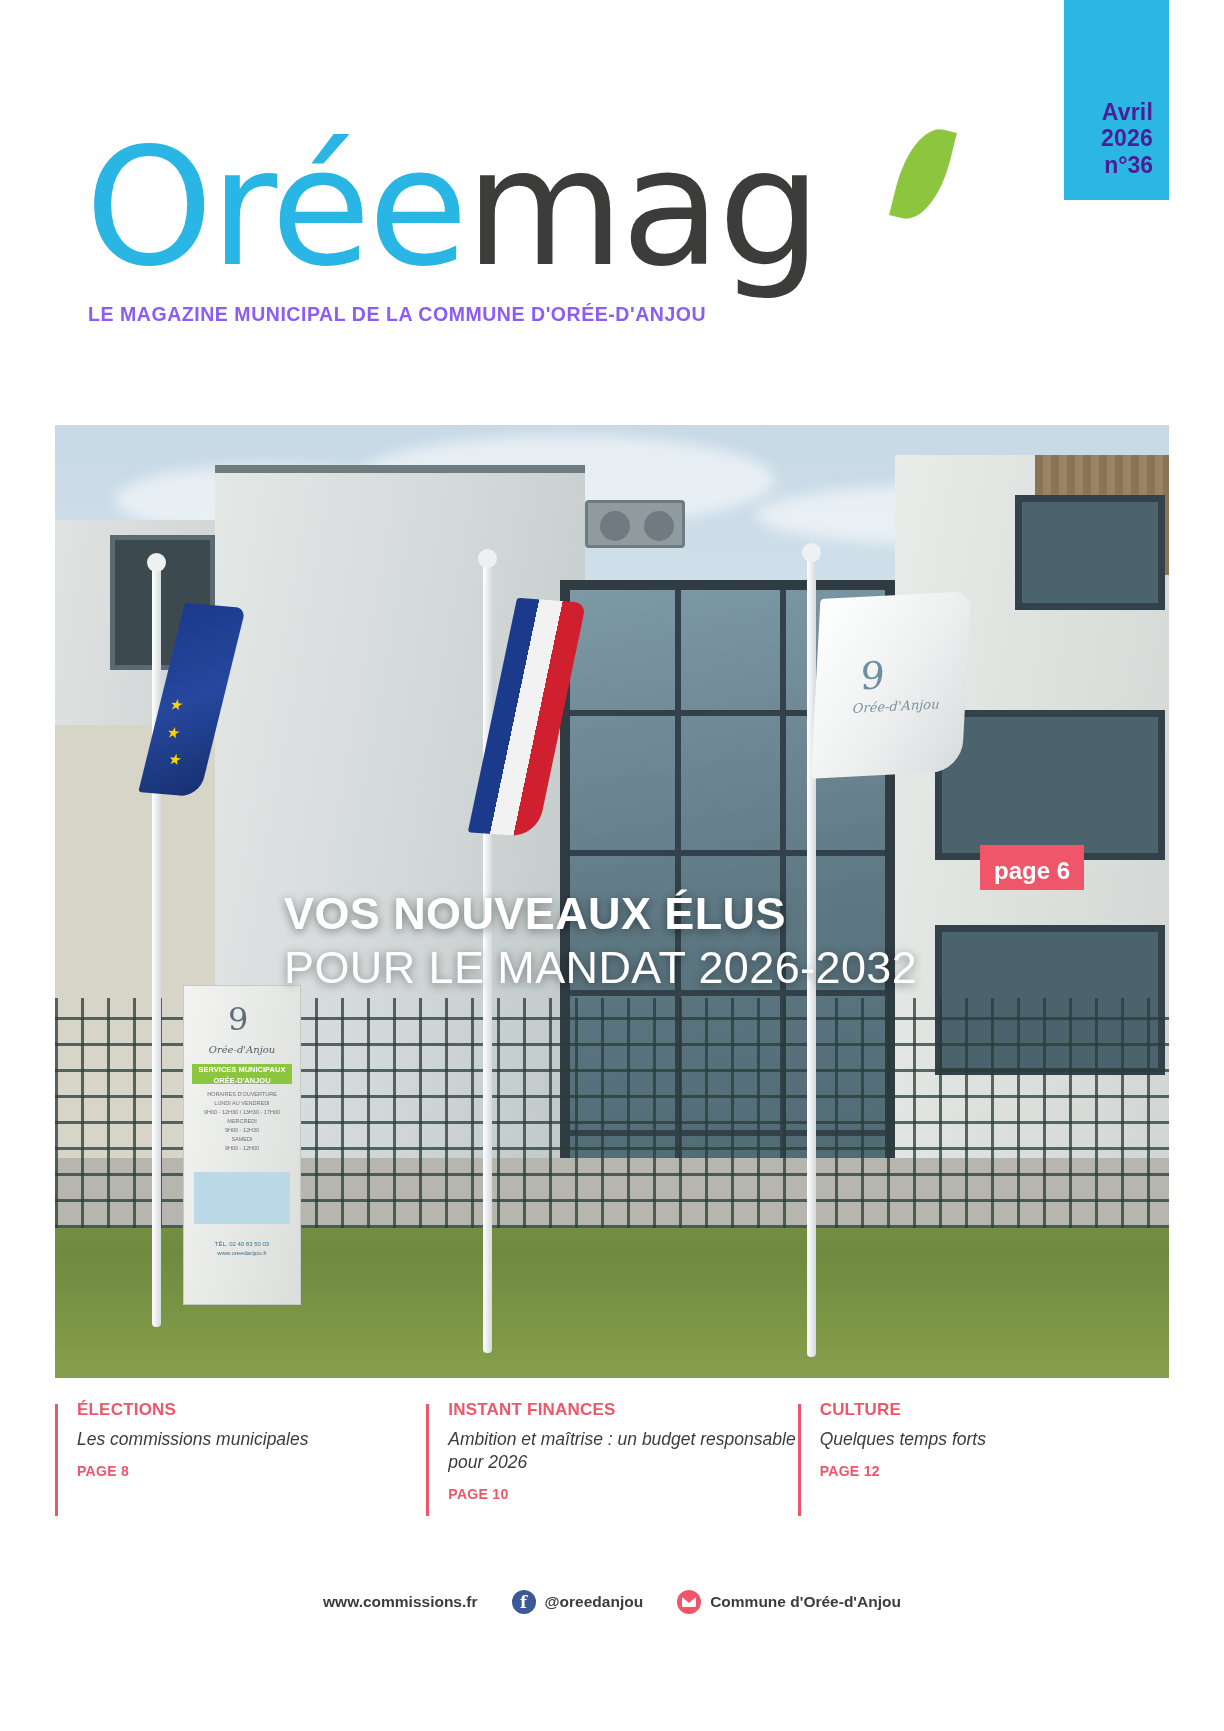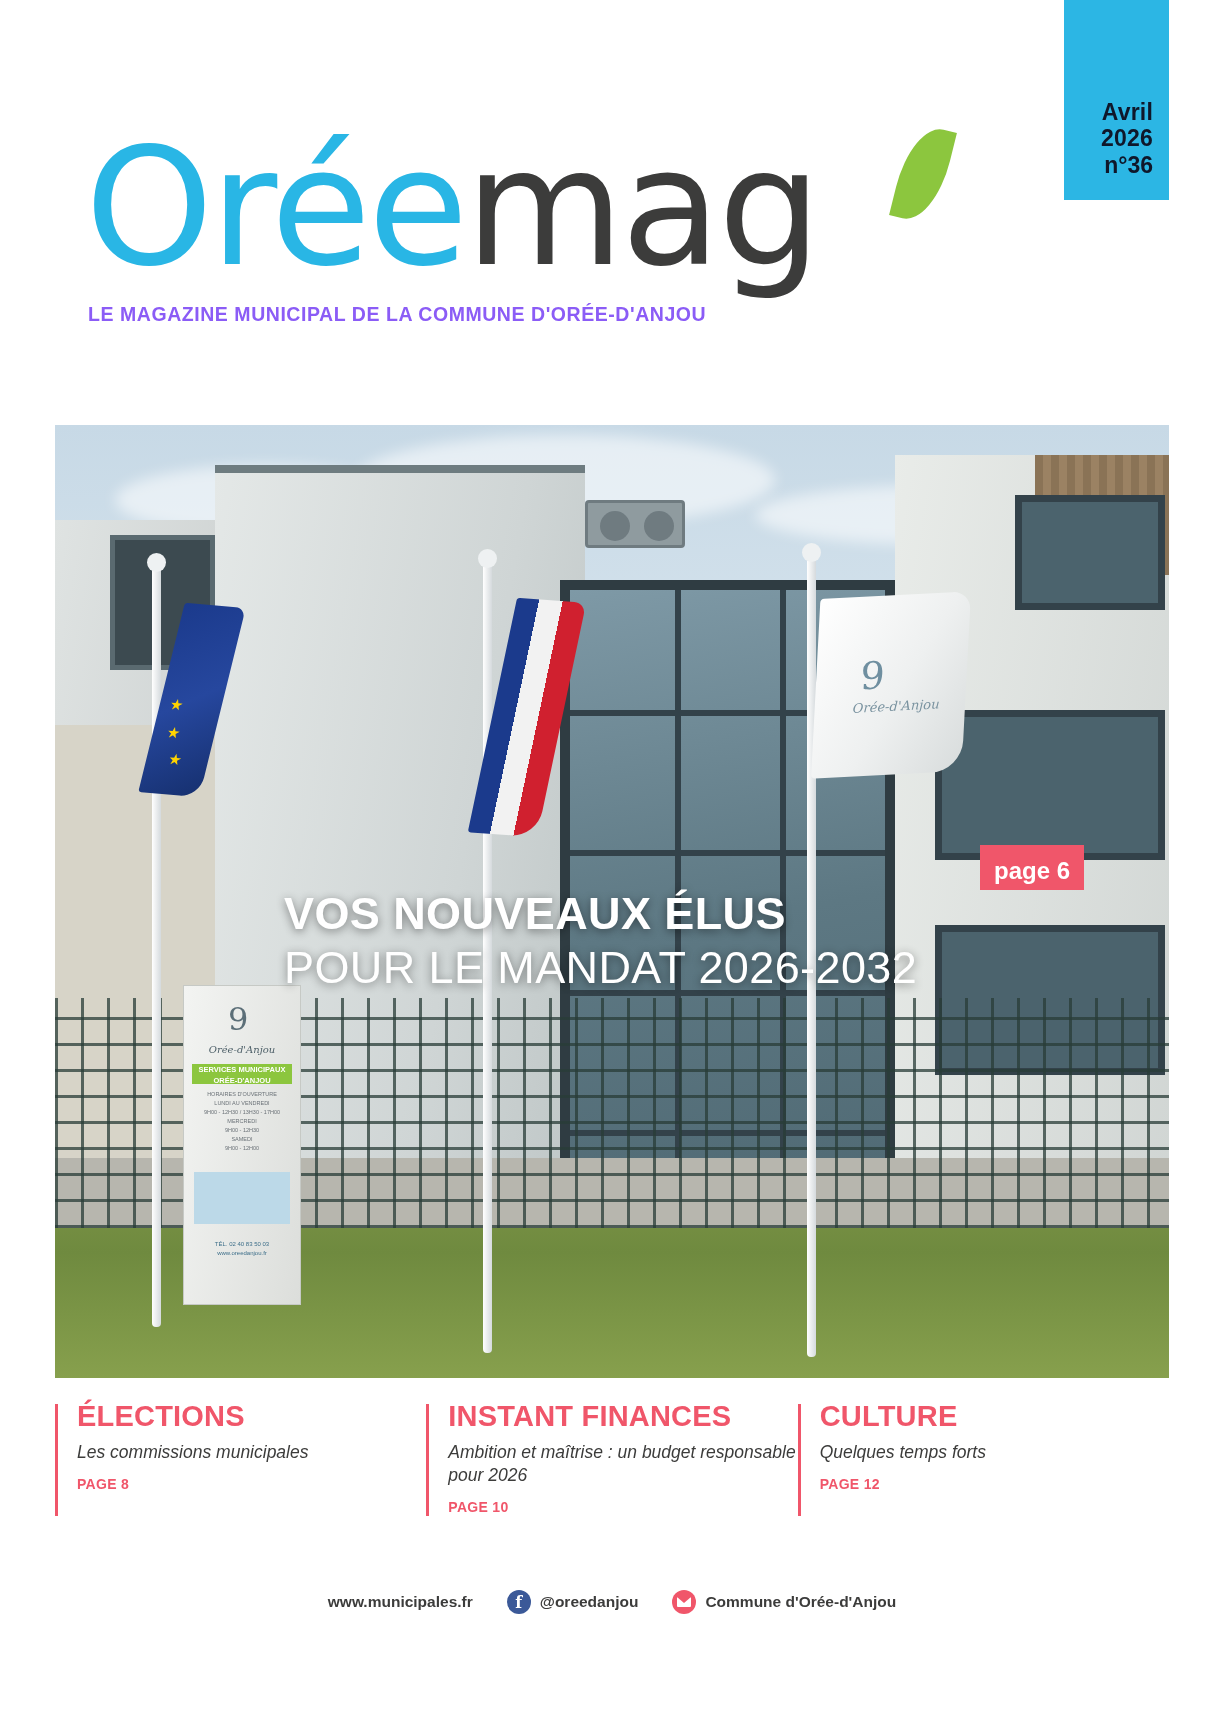--- a/index.html
+++ b/index.html
@@ -18,21 +18,21 @@
   }
 
   
   .issue-badge {
     position: absolute;
     top: 0;
     right: 55px;
     width: 105px;
     height: 200px;
     background: #2cb6e4;
-    color: #0f172a;
+    color: #4c1d95;
     text-align: right;
     padding: 100px 16px 0 0;
   }
   .issue-badge .month,
   .issue-badge .year {
     font-size: 23px;
     font-weight: bold;
     line-height: 1.12;
     letter-spacing: .2px;
   }
@@ -302,21 +302,21 @@
     position: relative;
   }
   .teaser .rule {
     position: absolute;
     left: 0; top: 4px;
     width: 3px; height: 112px;
     background: #f0566a;
   }
   .teaser h3 {
     color: #f0566a;
-    font-size: 29px;
+    font-size: 17px;
     font-weight: bold;
     letter-spacing: .2px;
     margin-bottom: 8px;
   }
   .teaser p {
     color: #3c3c3b;
     font-size: 17.5px;
     line-height: 23px;
     margin-bottom: 12px;
     font-style: italic;
@@ -481,21 +481,21 @@
     <div class="teaser">
       <div class="rule"></div>
       <h3>CULTURE</h3>
       <p>Quelques temps forts</p>
       <div class="pg">PAGE 12</div>
     </div>
   </div>
 
   <div class="footer">
     <div class="item">
-      <span class="url">www.municipales.fr</span>
+      <span class="url">www.commissions.fr</span>
     </div>
     <div class="item">
       <span class="fb-icon">f</span>
       <span>@oreedanjou</span>
     </div>
     <div class="item">
       <span class="mail-icon">
           <span class="env"></span>
         </span>
       <span>Commune d'Orée-d'Anjou</span>

